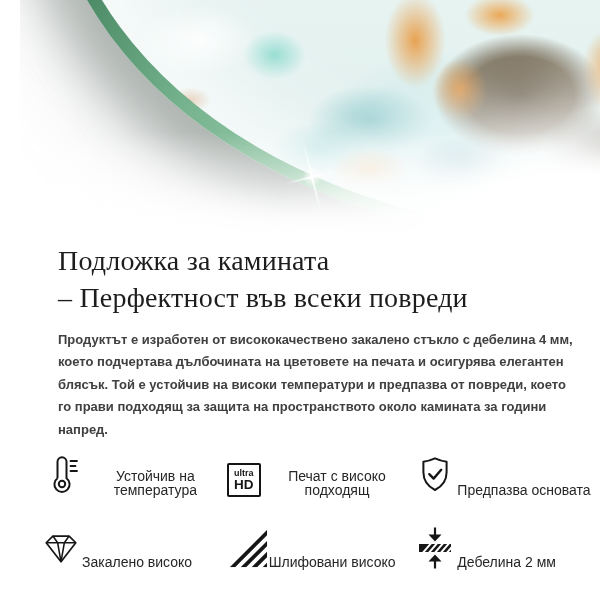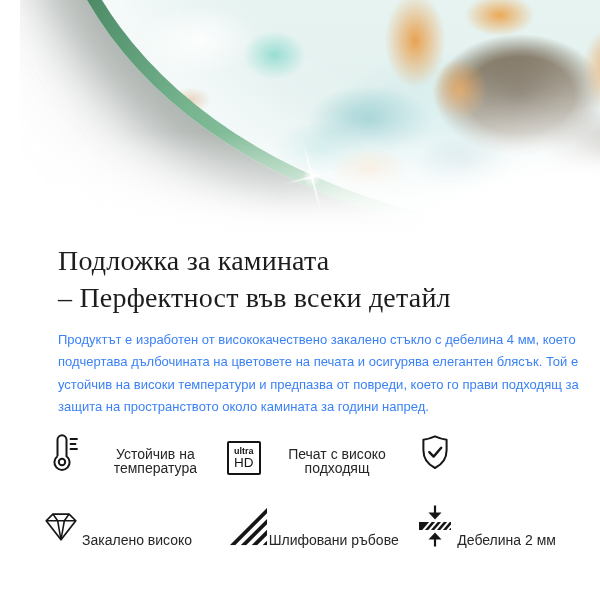--- a/index.html
+++ b/index.html
@@ -44,31 +44,31 @@
   .hero-fade{position:absolute;inset:0;z-index:5;pointer-events:none;
     background:
       linear-gradient(180deg,rgba(255,255,255,0) 56%,rgba(255,255,255,.45) 76%,rgba(255,255,255,.92) 92%,#fff 100%),
       radial-gradient(ellipse 430px 300px at 92% 112%, #fff 30%, rgba(255,255,255,0) 72%);}
 
   
   .content{padding:0 38px;}
   .page-title{margin:6px 0 0;font-family:"Liberation Serif",serif;font-weight:400;
     font-size:28px;line-height:37px;color:#1d1d1d;letter-spacing:.2px;}
   .page-title span{display:block;}
-  .description{margin:13px 0 0;font-size:13px;line-height:22.4px;color:#3b82f6;max-width:528px;}
+  .description{margin:13px 0 0;font-size:13px;line-height:22.4px;color:#404040;max-width:528px;font-weight:bold;}
 
   
   .features{margin-top:10px;padding:0 20px;display:grid;grid-template-columns:1fr 1fr 1fr;row-gap:26px;}
   .feature{display:flex;flex-direction:row;align-items:flex-end;}
   .icon-box{height:46px;display:flex;align-items:flex-end;justify-content:center;}
   .feature .label{margin-top:9px;font-size:14px;line-height:14px;color:#262626;text-align:center;}
   .uhd{width:30px;height:30px;border:2.6px solid #141414;border-radius:2px;display:flex;flex-direction:column;
     align-items:center;justify-content:center;color:#141414;}
   .uhd .t1{font-size:9px;font-weight:700;line-height:9px;letter-spacing:0;}
-  .uhd .t2{font-size:13.5px;font-weight:400;line-height:13px;}
+  .uhd .t2{font-size:13.5px;font-weight:700;line-height:13px;}
   svg{display:block;}
 </style>
 </head>
 <body>
 
 <div class="page">
 
   <div class="hero">
     <div class="disc-rim"></div>
     <div class="disc-face"></div>
@@ -76,21 +76,21 @@
     <div class="sparkle">
       <div class="glow"></div>
         <div class="ray-v"></div>
         <div class="ray-h"></div>
     </div>
   </div>
 
   <div class="content">
     <h1 class="page-title">
       <span>Подложка за камината</span>
-      <span>– Перфектност във всеки детайл</span>
+      <span>– Перфектност във всеки повреди</span>
     </h1>
     <p class="description">Продуктът е изработен от висококачествено закалено стъкло с дебелина 4 мм, което подчертава дълбочината на цветовете на печата и осигурява елегантен блясък. Той е устойчив на високи температури и предпазва от повреди, което го прави подходящ за защита на пространството около камината за години напред.</p>
   </div>
 
   <div class="features">
 
     <div class="feature">
       <div class="icon-box">
         <svg width="44" height="44" viewBox="0 0 44 44" fill="none" stroke="#161616">
           <path d="M17.5 25.2 V8.8 a4.5 4.5 0 0 1 9 0 v16.4 a7.6 7.6 0 1 1 -9 0" stroke-width="2" stroke-linejoin="round"></path>
@@ -111,20 +111,21 @@
       <div class="label">Печат с високо подходящ</div>
     </div>
 
     <div class="feature">
       <div class="icon-box">
         <svg width="44" height="44" viewBox="0 0 44 44" fill="none" stroke="#161616">
           <path d="M22 5.3 C25.8 7 29.7 8.1 33.6 8.7 V19.3 C33.6 27.6 29.1 33.4 22 37 C14.9 33.4 10.4 27.6 10.4 19.3 V8.7 C14.3 8.1 18.2 7 22 5.3 Z" stroke-width="2" stroke-linejoin="round"></path>
           <path d="M16.3 21.2 L20.6 25.6 L28.2 16.8" stroke-width="2.4" stroke-linecap="round" stroke-linejoin="round"></path>
         </svg>
       </div>
+      <div class="label">Предпазва основата</div>
     </div>
 
     <div class="feature">
       <div class="icon-box">
         <svg width="42" height="42" viewBox="0 0 44 44" fill="none" stroke="#161616">
           <path d="M13.5 9.5 H30.5 L37.5 16.5 L22 36.5 L6.5 16.5 Z" stroke-width="1.8" stroke-linejoin="round"></path>
           <path d="M6.5 16.5 H37.5 M13.5 9.5 L18.5 16.5 M30.5 9.5 L25.5 16.5 M18.5 16.5 L22 36.5 M25.5 16.5 L22 36.5" stroke-width="1.6" stroke-linejoin="round"></path>
         </svg>
       </div>
       <div class="label">Закалено високо</div>
@@ -139,21 +140,21 @@
               </clipPath>
             </defs>
           <g clip-path="url(#tri)" stroke="#161616" stroke-width="4.2">
             <line x1="3" y1="47" x2="47" y2="3"></line>
             <line x1="15" y1="47" x2="47" y2="15"></line>
             <line x1="27" y1="47" x2="47" y2="27"></line>
             <line x1="39" y1="47" x2="47" y2="39"></line>
           </g>
         </svg>
       </div>
-      <div class="label">Шлифовани ръбове</div>
+      <div class="label">Шлифовани високо</div>
     </div>
 
     <div class="feature">
       <div class="icon-box">
         <svg width="44" height="44" viewBox="0 0 44 44">
           <defs>
               <clipPath id="bar">
                 <rect x="6" y="19" width="32" height="8"></rect>
               </clipPath>
             </defs>

